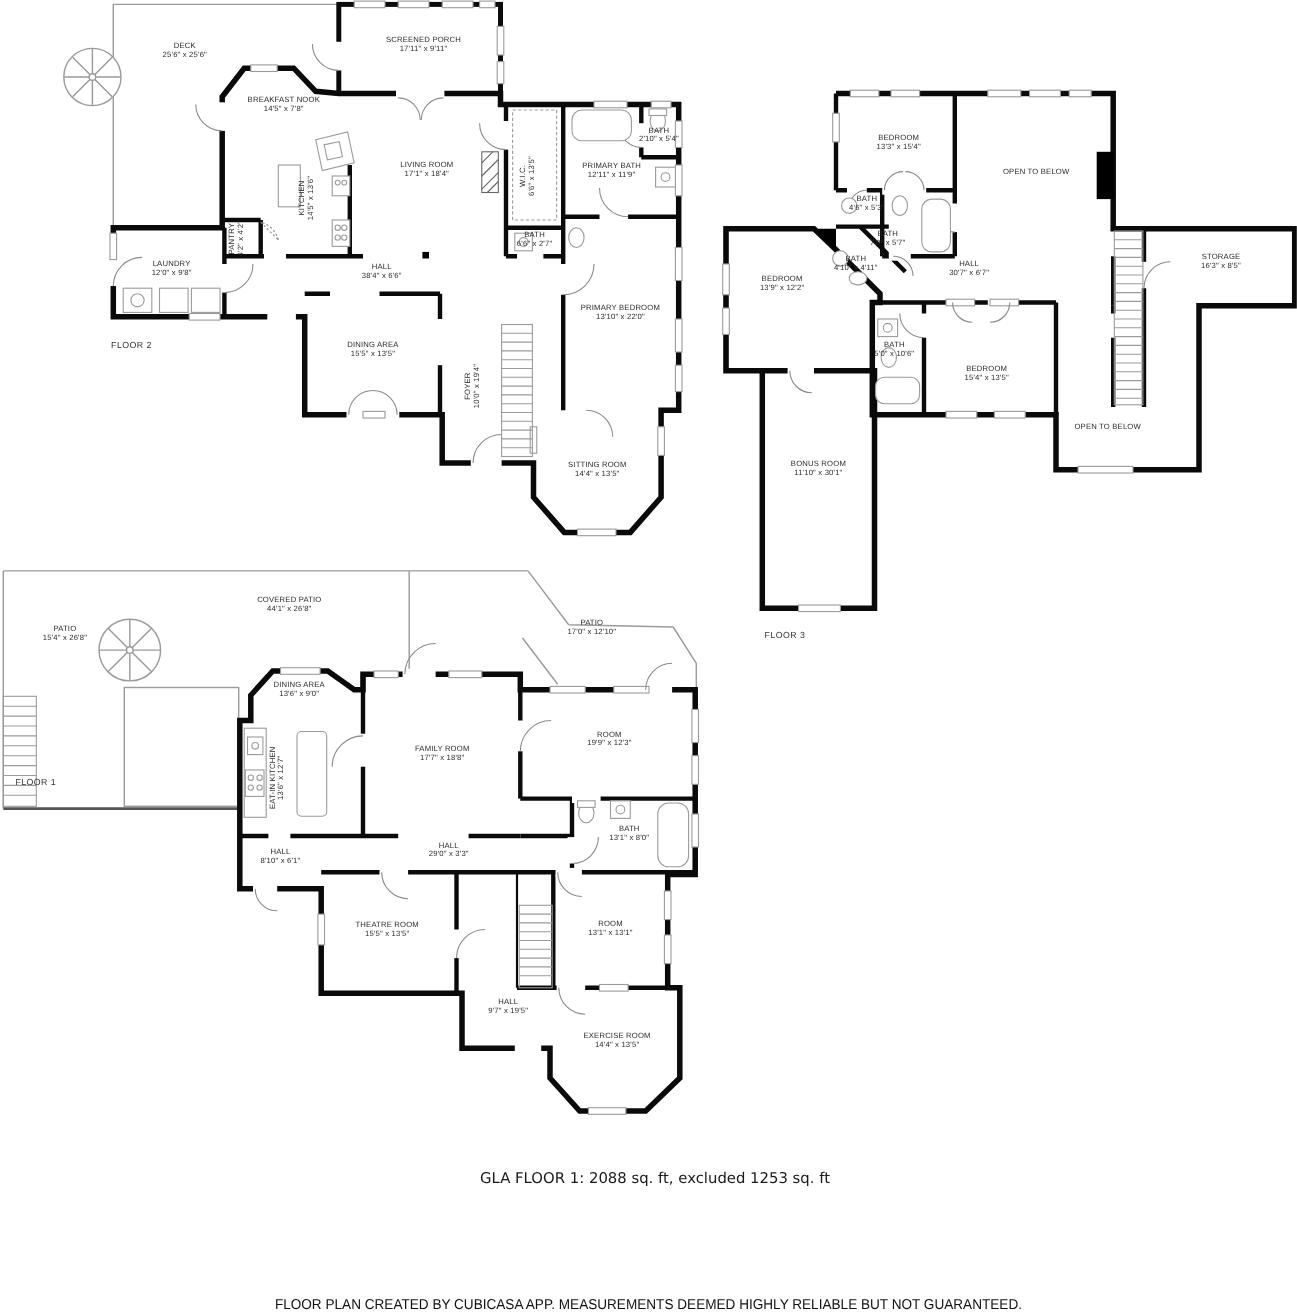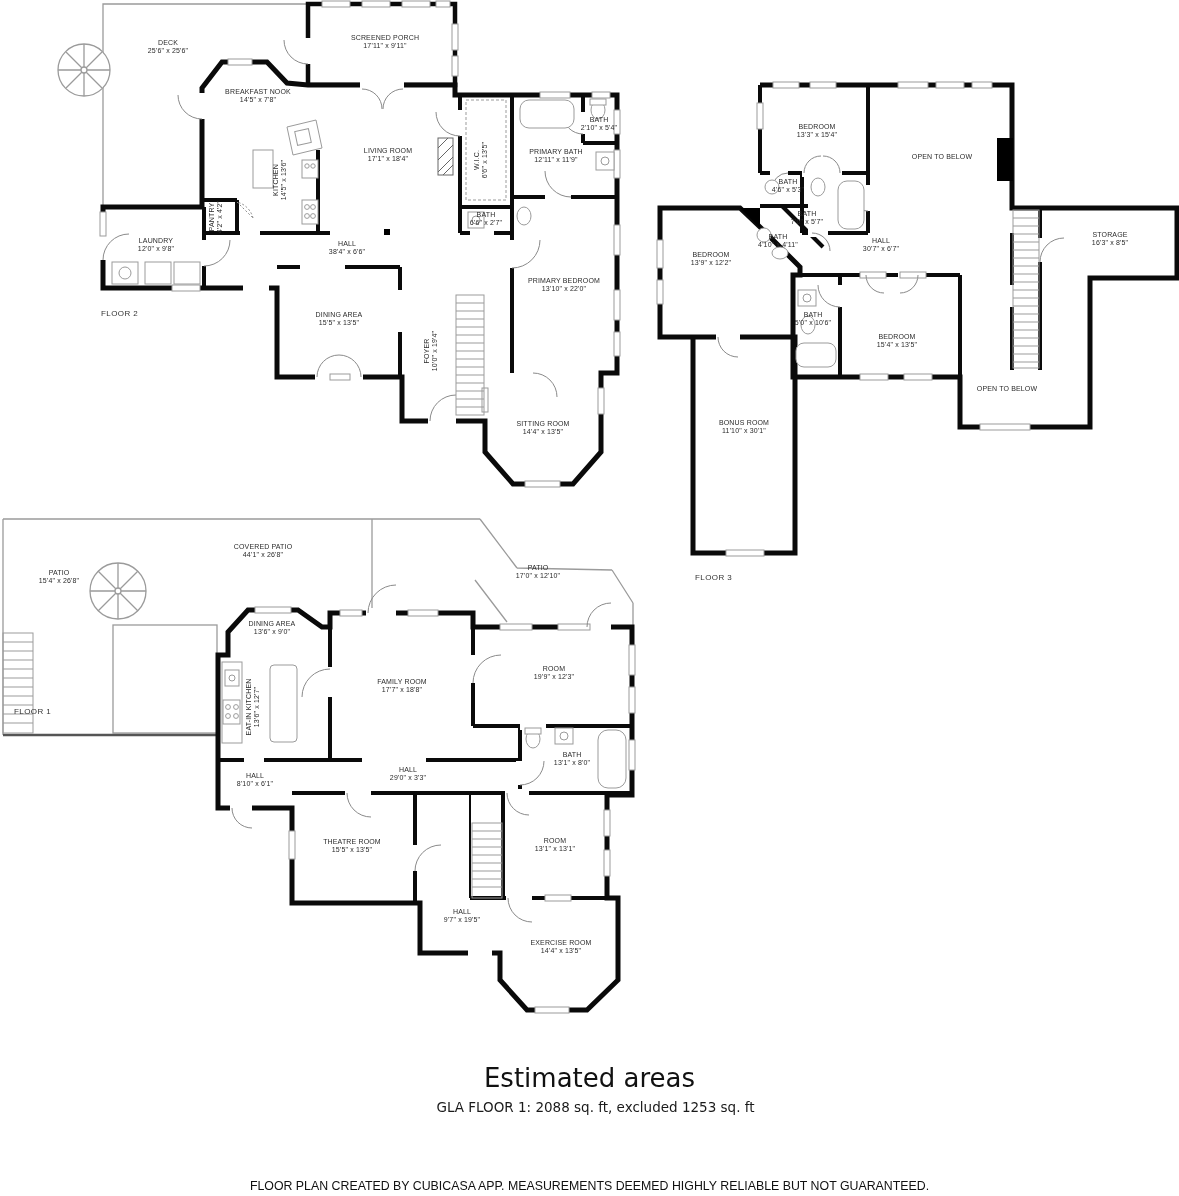--- a/index.html
+++ b/index.html
@@ -494,18 +494,17 @@
       <div>HALL</div>
       <div>9'7" x 19'5"</div>
     </div>
 <div class="rl" style="left:561px;top:947px">
       <div>EXERCISE ROOM</div>
       <div>14'4" x 13'5"</div>
     </div>
 <div class="floor-tag" style="left:14px;top:708px">FLOOR 1</div>
 
 <div id="summary">
-  <div class="title">Estimated areas</div>
   <div class="sline">GLA FLOOR 1: 2088 sq. ft, excluded 1253 sq. ft</div>
 </div>
 <div id="footer">FLOOR PLAN CREATED BY CUBICASA APP. MEASUREMENTS DEEMED HIGHLY RELIABLE BUT NOT GUARANTEED.</div>
 
 </div>
 
 </body></html>

